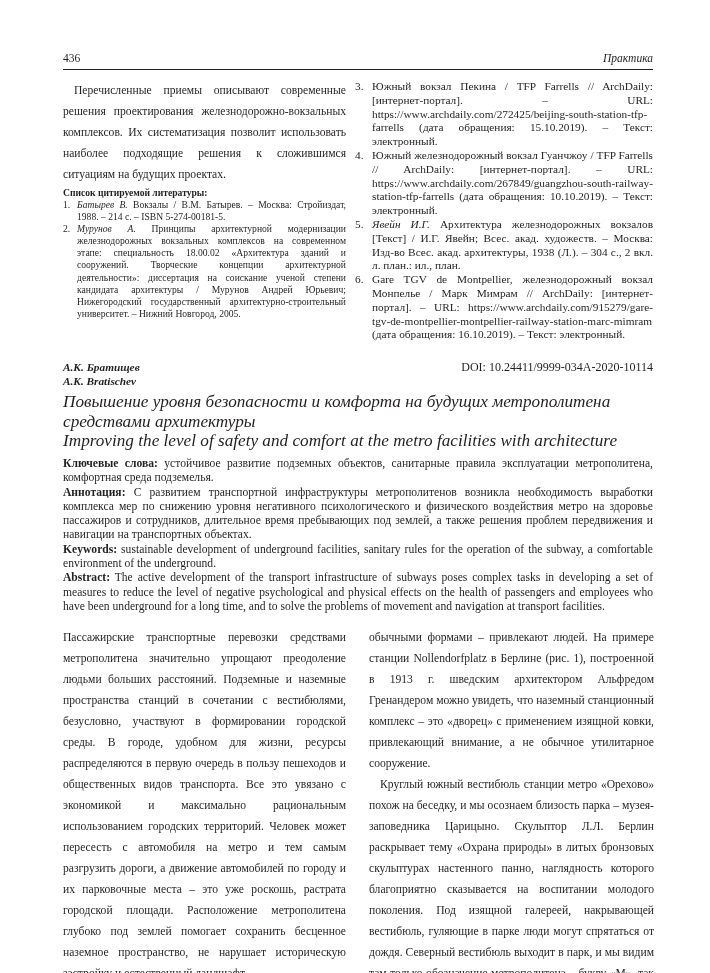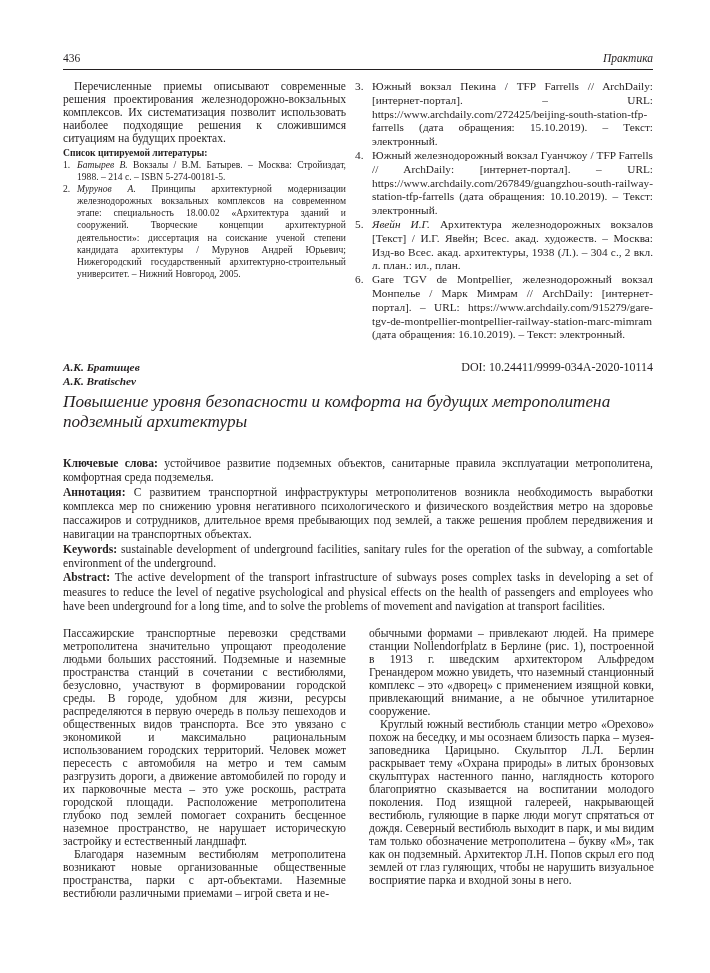--- a/index.html
+++ b/index.html
@@ -3,21 +3,21 @@
 <meta charset="utf-8">
 <style>
   html, body { margin: 0; padding: 0; background: #ffffff; }
   body { width: 710px; height: 973px; position: relative; overflow: hidden;
          font-family: "Liberation Serif", "DejaVu Serif", serif; color: #231f20; }
   .abs { position: absolute; }
   .page-number { left: 63px; top: 52px; font-size: 11.5px; }
   .running-head { right: 57px; top: 52px; font-size: 11.5px; font-style: italic; }
   .header-rule { left: 63px; top: 69px; width: 590px; height: 0; border-top: 1.3px solid #231f20; }
 
-  .body-text { font-size: 11.6px; line-height: 13px; text-align: justify; }
+  .body-text { font-size: 11.6px; line-height: 21px; text-align: justify; }
   .body-text p { margin: 0; text-indent: 11px; }
   .body-text p.noindent { text-indent: 0; }
 
   .col-left-top { left: 63px; top: 80px; width: 283px; }
   .refs-heading { font-weight: bold; font-size: 9.6px; margin-top: 2px; line-height: 12px; }
   .refs { font-size: 9.6px; line-height: 12.1px; text-align: justify; }
   .ref { position: relative; padding-left: 14px; margin: 0; }
   .ref .num { position: absolute; left: 0; top: 0; }
   .ref i { font-style: italic; }
 
@@ -76,21 +76,22 @@
 </div>
 
 <div class="abs authors">
   <div>А.К. Братищев</div>
   <div>A.K. Bratischev</div>
 </div>
 <div class="abs doi">DOI: 10.24411/9999-034A-2020-10114</div>
 
 <div class="abs title-block">
   <div>Повышение уровня безопасности и комфорта на будущих метрополитена</div>
-  <div>подземный архитектуры</div>
+  <div>средствами архитектуры</div>
+  <div>Improving the level of safety and comfort at the metro facilities with architecture</div>
 </div>
 
 <div class="abs meta-block">
   <p><b>Ключевые слова:</b><span> устойчивое развитие подземных объектов, санитарные правила эксплуатации метрополитена, комфортная среда подземелья.</span></p>
   <p><b>Аннотация:</b><span> С развитием транспортной инфраструктуры метрополитенов возникла необходимость выработки комплекса мер по снижению уровня негативного психологического и физического воздействия метро на здоровье пассажиров и сотрудников, длительное время пребывающих под землей, а также решения проблем передвижения и навигации на транспортных объектах.</span></p>
   <p><b>Keywords:</b><span> sustainable development of underground facilities, sanitary rules for the operation of the subway, a comfortable environment of the underground.</span></p>
   <p><b>Abstract:</b><span> The active development of the transport infrastructure of subways poses complex tasks in developing a set of measures to reduce the level of negative psychological and physical effects on the health of passengers and employees who have been underground for a long time, and to solve the problems of movement and navigation at transport facilities.</span></p>
 </div>
 
 <div class="abs col-left-bottom body-text">

